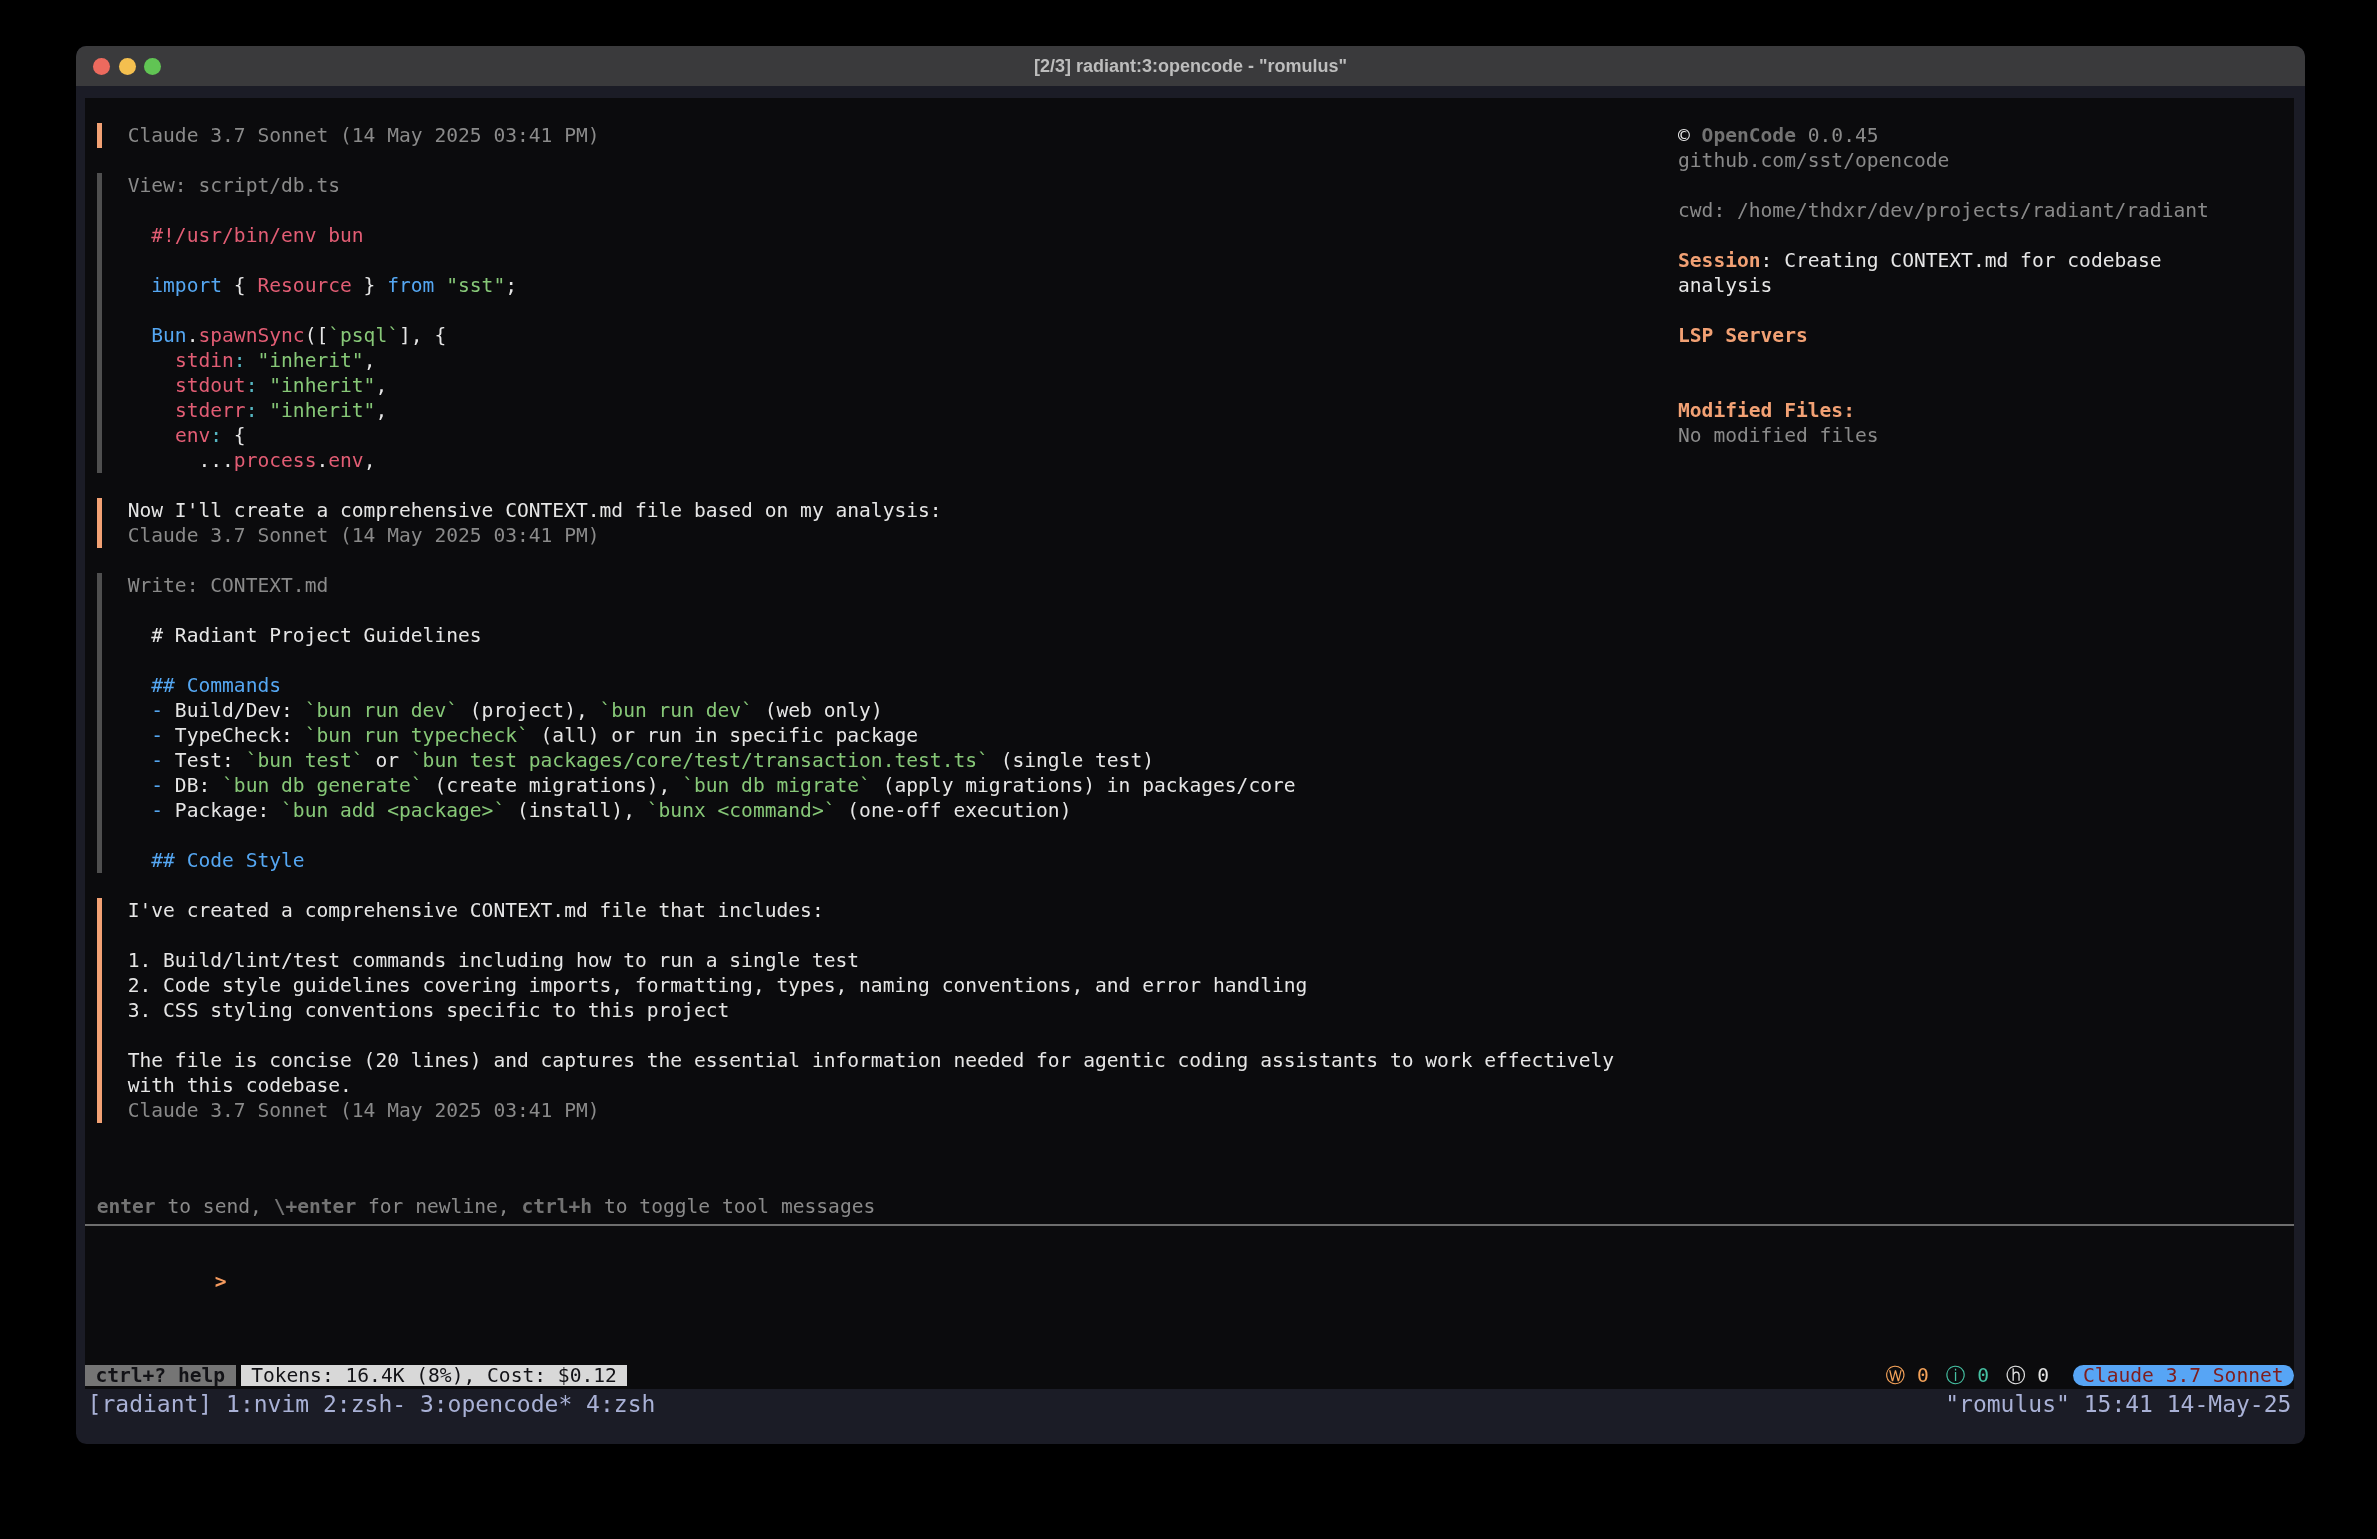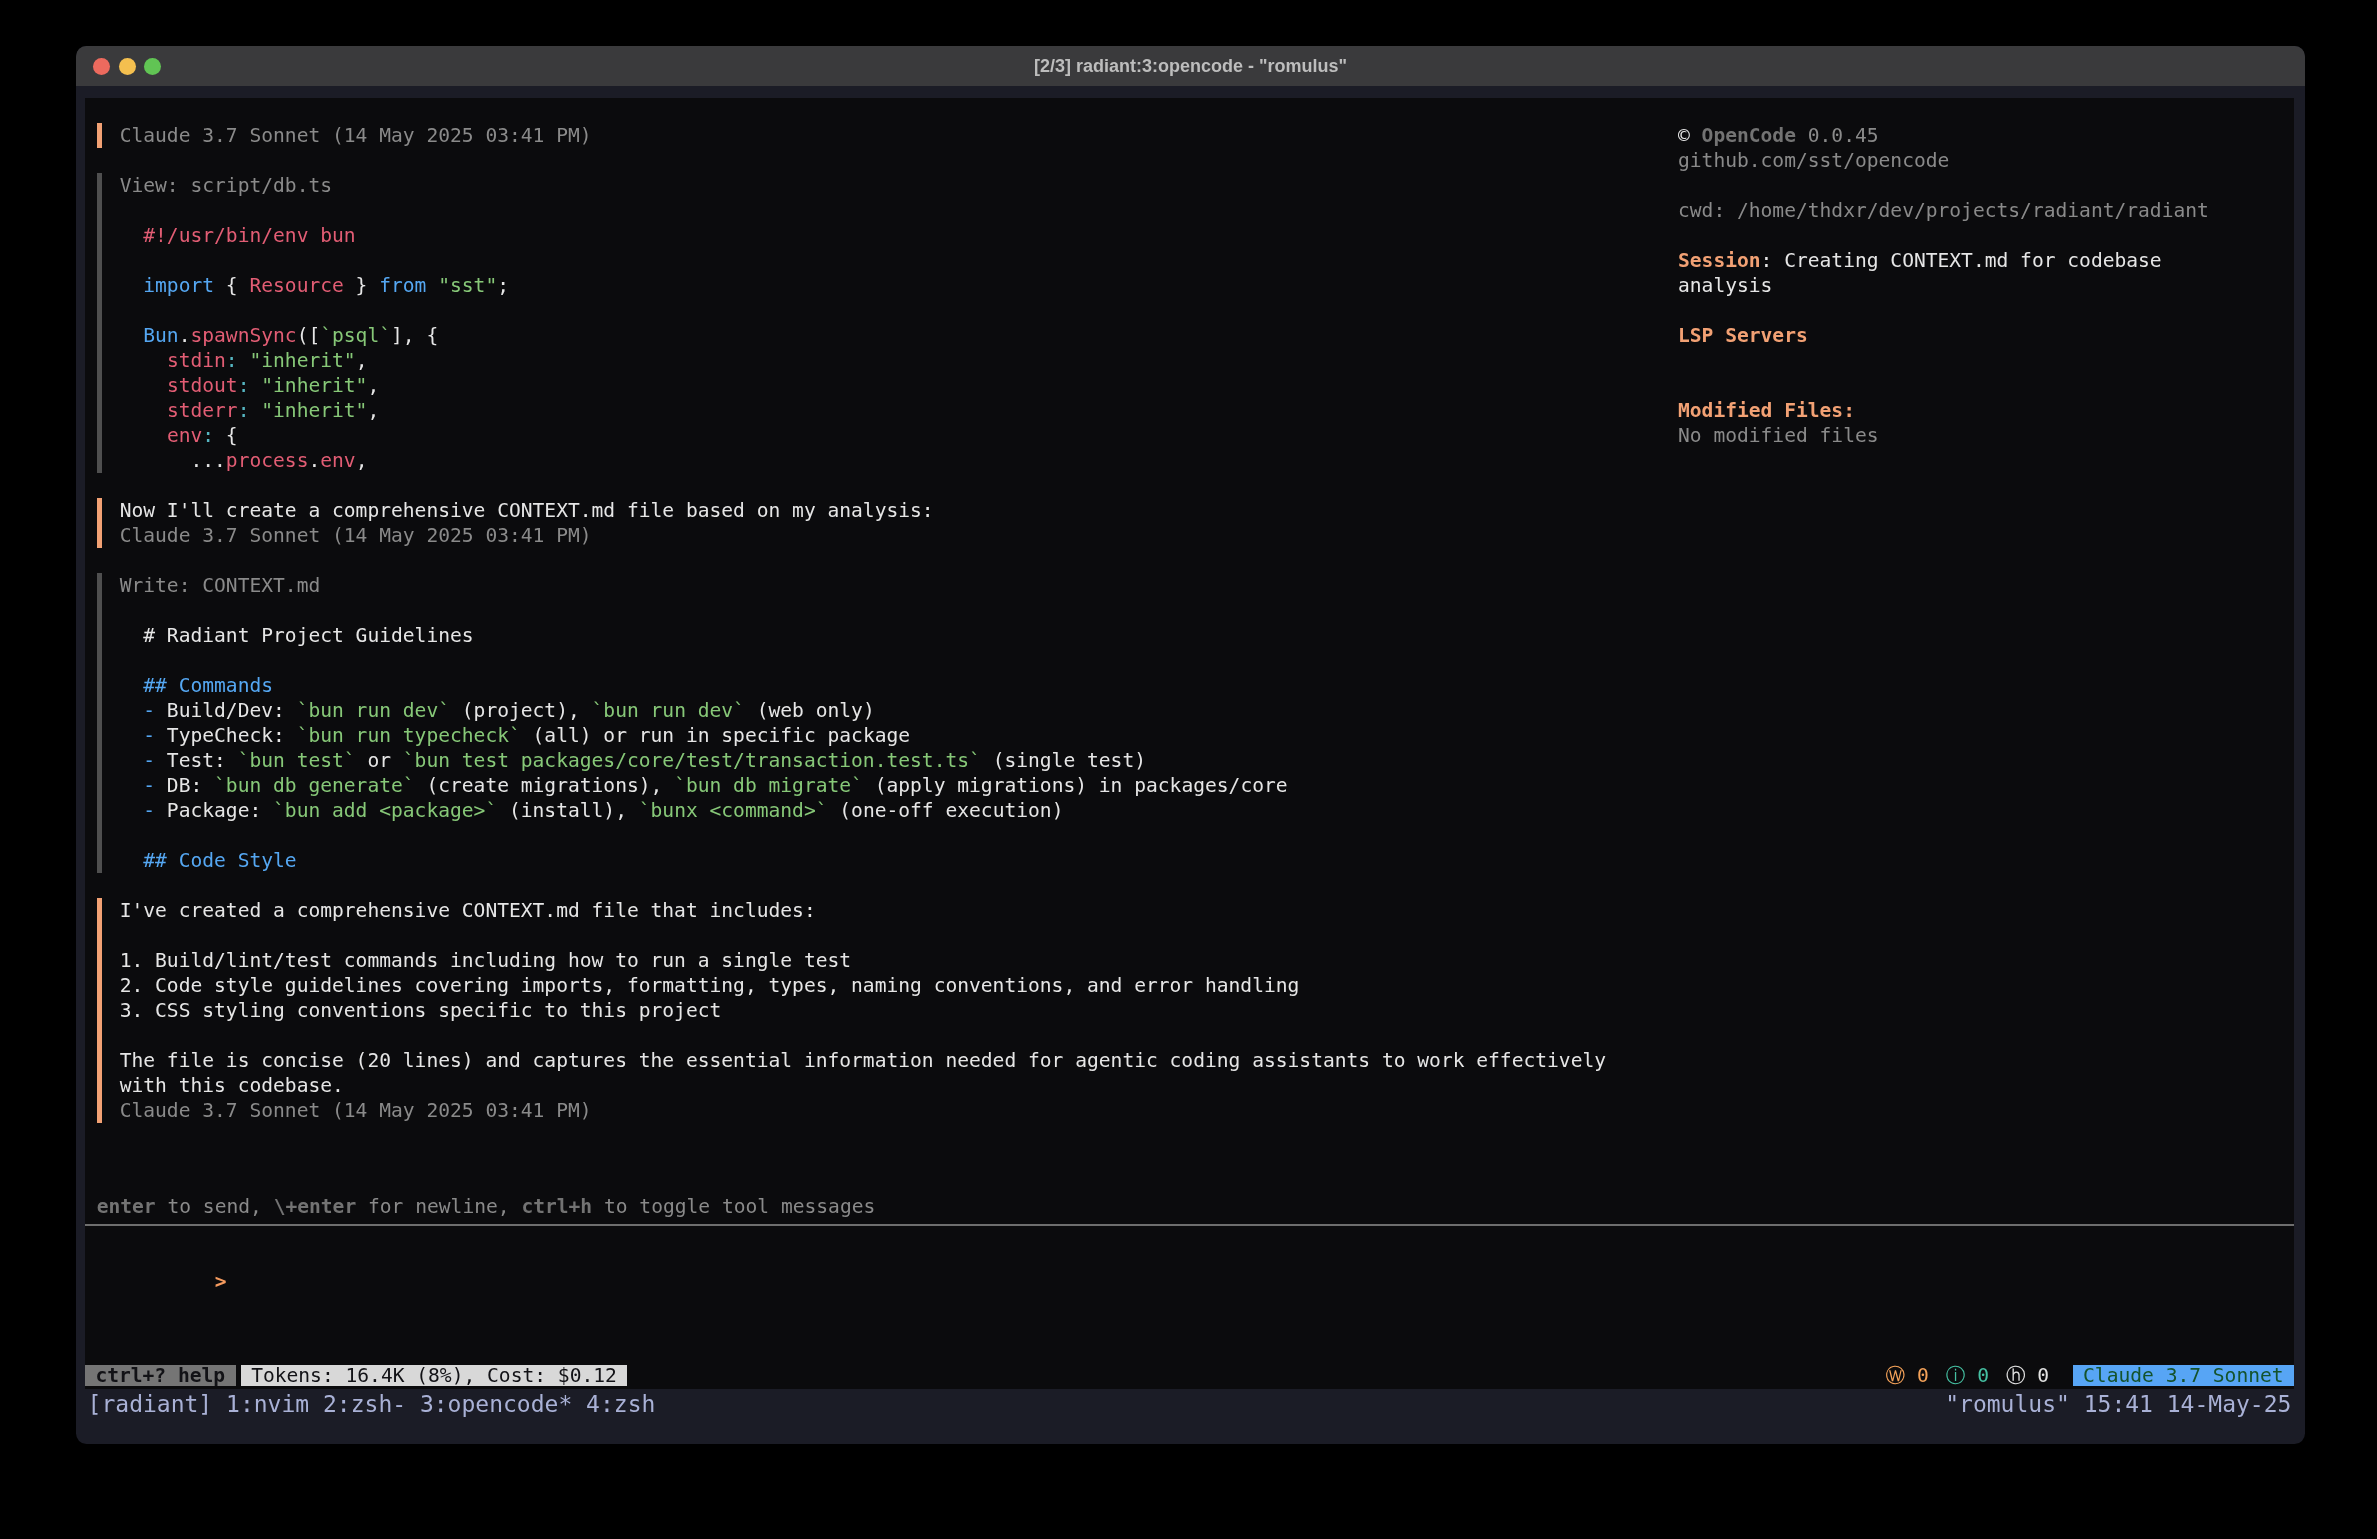--- a/index.html
+++ b/index.html
@@ -29,21 +29,21 @@
   .tui {
     flex:1; background:var(--tui_bg); overflow:hidden;
     display:flex; flex-direction:column;
     font-size:19.6px; line-height:25px; color:var(--text_white);
   }
   .workspace { flex:1; display:flex; overflow:hidden; }
   .chat { flex:1; padding:25px 0 0 11.7px; overflow:hidden; }
   .side { width:616px; flex:none; padding:25px 3.9px 0 0; overflow:hidden; }
 
   .row { min-height:25px; white-space:pre-wrap; }
-  .block { border-left:5.2px solid; padding-left:18px; margin-bottom:25px; }
+  .block { border-left:5.2px solid; padding-left:26px; margin-bottom:25px; }
   .bar-orange { border-color:var(--accent_orange); }
   .bar-gray { border-color:var(--bar_gray); }
 
   .c-white  { color:var(--text_white); }
   .c-gray   { color:var(--text_gray); }
   .c-pink   { color:var(--code_pink); }
   .c-blue   { color:var(--code_blue); }
   .c-green  { color:var(--code_green); }
   .c-cyan   { color:var(--code_cyan); }
   .c-wbold  { color:#737373; font-weight:bold; }
@@ -56,21 +56,21 @@
 
   .statusbar { flex:none; height:27px; display:flex; align-items:center; }
   .chip { height:21px; display:flex; align-items:center; padding:0 10.4px; font-size:19.6px; }
   .chip-help { background:var(--chip_help_bg); color:#121216; font-weight:bold; margin-right:5.2px; }
   .chip-tokens { background:var(--chip_tokens_bg); color:#121216; }
   .diags { margin-left:auto; display:flex; gap:17px; align-items:center; padding-right:23.5px; }
   .diag { font-size:19.6px; }
   .diag-orange { color:var(--diag_orange); }
   .diag-teal { color:var(--diag_teal); }
   .diag-white { color:#e3e3e3; }
-  .chip-model { background:var(--model_chip_bg); color:#14532d; }
+  .chip-model { background:var(--model_chip_bg); color:#7f1d1d;border-radius:13px; }
 
   .tmuxbar {
     flex:none; height:29px; margin-bottom:26px;
     display:flex; align-items:center; justify-content:space-between;
     color:var(--tmux_text); font-size:23px; padding:0 2.6px;
   }
 </style>
 </head>
 <body>
 

